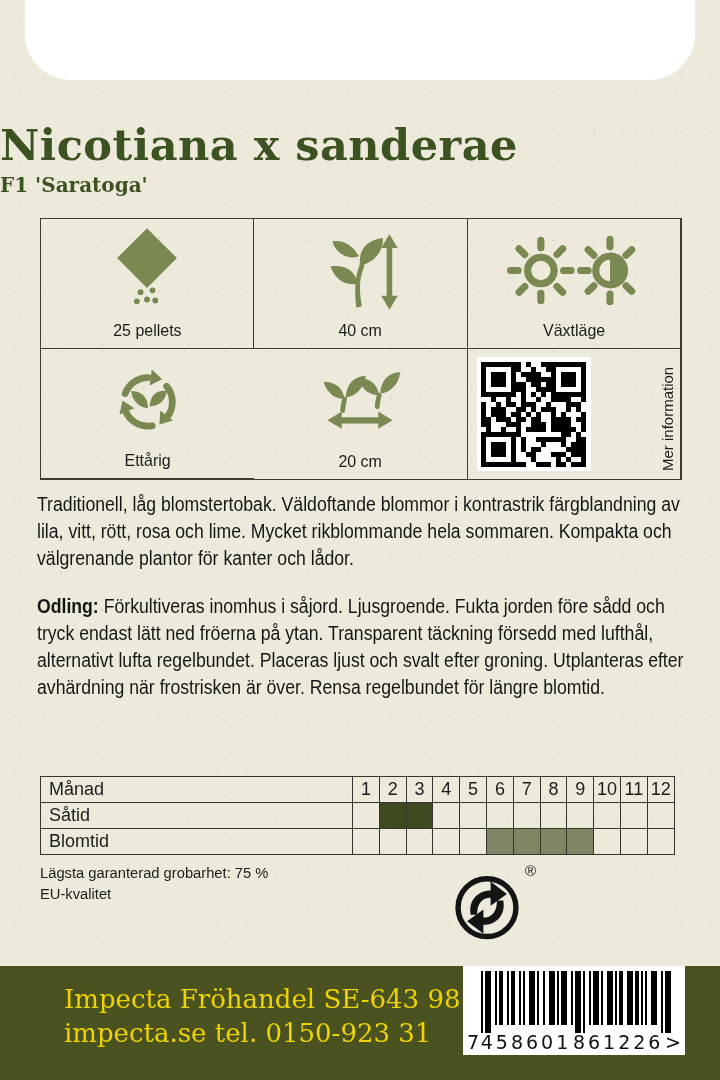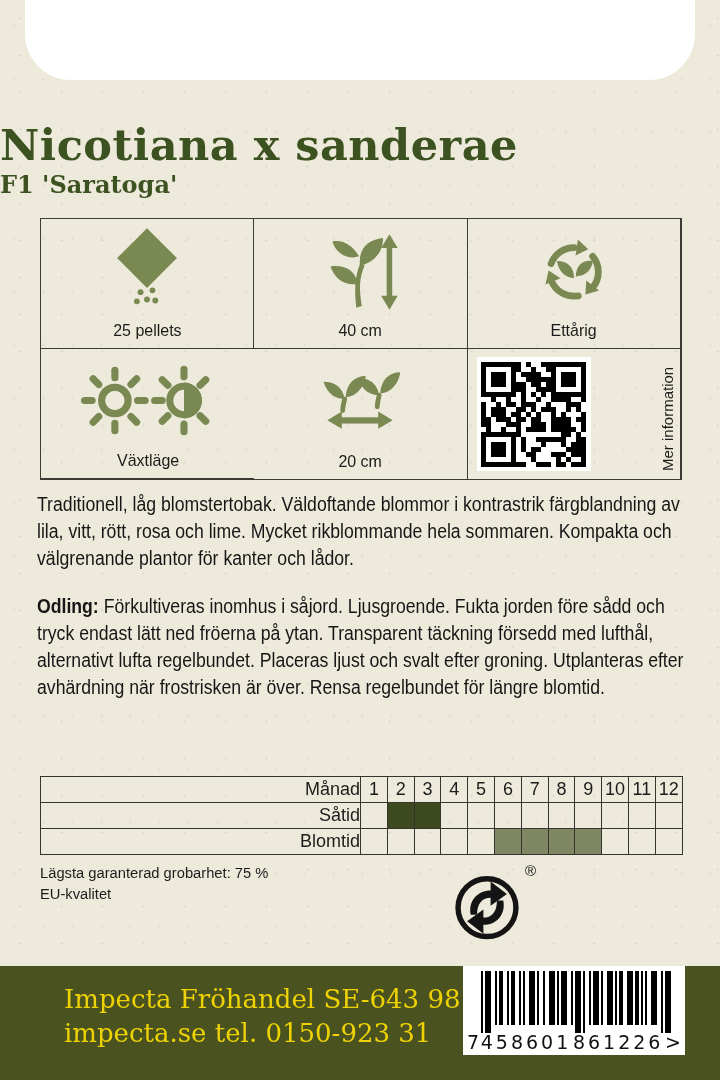--- a/index.html
+++ b/index.html
@@ -8,21 +8,21 @@
     background-color:#edeadb;
     background-image:
       radial-gradient(rgba(110,115,100,.13) 1px, transparent 1.3px),
       radial-gradient(rgba(140,140,125,.09) 1px, transparent 1.3px);
     background-size:41px 37px, 29px 53px;
     font-family:"Liberation Sans",sans-serif;color:#1c1c1c;
   }
   .hang-hole{position:absolute;left:25px;top:-54px;width:670px;height:134px;background:#ffffff;border-radius:46px}
   .title-block{position:absolute;left:0;top:122px;width:720px;text-align:left;color:#3d5221}
   .title{font-family:"DejaVu Serif","Liberation Serif",serif;font-weight:bold;font-size:43px;line-height:46px;letter-spacing:.5px}
-  .subtitle{font-family:"DejaVu Serif","Liberation Serif",serif;font-weight:bold;font-size:24px;line-height:30px;margin-top:2px}
+  .subtitle{font-family:"DejaVu Serif","Liberation Serif",serif;font-weight:bold;font-size:20px;line-height:30px;margin-top:2px}
 
   .icon-grid{position:absolute;left:40px;top:218px;width:640px;height:260px;
     display:grid;grid-template-columns:repeat(3,1fr);grid-template-rows:repeat(2,1fr);
     border:1.6px solid #3c3c34}
   .cell{border-right:1.6px solid #3c3c34;border-bottom:1.6px solid #3c3c34;
     display:flex;flex-direction:column;align-items:center;justify-content:flex-end;position:relative}
   .cell:nth-child(4n){border-right:none}
   .cell:nth-child(n+5){border-bottom:none}
   .cell .art{flex:1;display:flex;align-items:center;justify-content:center;width:100%}
   .cell .cap{font-size:17px;line-height:17px;margin-bottom:9px;transform:scaleX(.94)}
@@ -31,21 +31,21 @@
     writing-mode:vertical-rl;transform:rotate(180deg);font-size:15px;white-space:nowrap}
 
   .para{position:absolute;left:37px;width:716px;font-size:19.5px;line-height:27px;
     transform:scaleX(.905);transform-origin:0 0;color:#161616}
   .para b{font-weight:bold}
   .p-desc{top:491px}
   .p-odling{top:593px}
 
   table.cal{position:absolute;left:40px;top:776px;border-collapse:collapse;table-layout:fixed}
   table.cal th,table.cal td{border:1.6px solid #35352d;height:25px;padding:0;font-weight:normal;font-size:18px}
-  table.cal .lbl{width:303px;text-align:right;padding-left:16px}
+  table.cal .lbl{width:303px;text-align:left;padding-left:8px}
   table.cal .m{width:25.8px;text-align:center}
 
   .footnotes{position:absolute;left:40px;top:862px;font-size:15.5px;line-height:21px;transform:scaleX(.95);transform-origin:0 0}
   .greendot{position:absolute;left:452px;top:866px;width:84px;height:76px}
   .greendot .reg{position:absolute;right:0;top:-4px;font-size:15px;color:#111}
 
   .footer{position:absolute;left:0;top:966px;width:720px;height:114px;background:#4a531f}
   .footer .addr{position:absolute;left:64px;top:16px;color:#eed203;
     font-family:"DejaVu Serif","Liberation Serif",serif;font-size:26px;line-height:34px}
   .barcode-box{position:absolute;left:463px;top:0;width:222px;height:89px;background:#ffffff}
@@ -94,40 +94,20 @@
             <path d="M50 44 C48 26 58 16 75 14 C75 32 62 42 50 44 Z"></path>
             <path d="M49 34 C40 20 30 16 20 18 C24 32 38 38 49 34 Z"></path>
             <path d="M47 64 C33 66 22 58 18 45 C35 43 46 51 47 64 Z"></path>
             <rect x="79" y="20" width="6" height="62"></rect>
             <polygon points="82,10 73,25 91,25"></polygon>
             <polygon points="82,92 73,77 91,77"></polygon>
           </g>
         </svg>
       </div>
       <div class="cap">40 cm</div>
-    </div>
-
-    <div class="cell">
-      <div class="art">
-        <svg class="icon-svg" width="90" height="90" viewBox="0 0 100 100">
-          <g stroke="#7a8851" stroke-width="7.5" fill="none" stroke-linecap="round">
-            <path d="M24.6 41.8 A27 27 0 0 1 50 24"></path>
-            <path d="M70.7 33.6 A27 27 0 0 1 70.7 68.4"></path>
-            <path d="M54.7 77.6 A27 27 0 0 1 24.6 60.2"></path>
-          </g>
-          <g fill="#7a8851">
-            <polygon points="0,-9 13,0 0,9" transform="translate(53 24) rotate(8)"></polygon>
-            <polygon points="0,-9 13,0 0,9" transform="translate(70.7 66) rotate(128)"></polygon>
-            <polygon points="0,-9 13,0 0,9" transform="translate(26.6 61.5) rotate(-112)"></polygon>
-            <path d="M50 58 C50 45 42 39 31 39 C33 52 42 58 50 58 Z"></path>
-            <path d="M52 56 C52 43 61 37 71 39 C69 52 60 56 52 56 Z"></path>
-          </g>
-        </svg>
-      </div>
-      <div class="cap">Ettårig</div>
     </div>
 
     <div class="cell">
       <div class="art">
         <svg class="icon-svg" width="142" height="95" viewBox="0 0 150 100">
           <g stroke="#7a8851" stroke-width="7.5" stroke-linecap="round">
             <circle cx="40" cy="50" r="14" fill="none"></circle>
             <line x1="40" y1="18" x2="40" y2="26"></line>
               <line x1="40" y1="74" x2="40" y2="82"></line>
             <line x1="8" y1="50" x2="16" y2="50"></line>
@@ -142,20 +122,40 @@
             <line x1="82" y1="50" x2="90" y2="50"></line>
             <line x1="90" y1="28" x2="96" y2="34"></line>
               <line x1="130" y1="66" x2="136" y2="72"></line>
             <line x1="90" y1="72" x2="96" y2="66"></line>
               <line x1="130" y1="34" x2="136" y2="28"></line>
           </g>
           <path d="M113 31 A19 19 0 0 1 113 69 Z" fill="#7a8851"></path>
         </svg>
       </div>
       <div class="cap">Växtläge</div>
+    </div>
+
+    <div class="cell">
+      <div class="art">
+        <svg class="icon-svg" width="90" height="90" viewBox="0 0 100 100">
+          <g stroke="#7a8851" stroke-width="7.5" fill="none" stroke-linecap="round">
+            <path d="M24.6 41.8 A27 27 0 0 1 50 24"></path>
+            <path d="M70.7 33.6 A27 27 0 0 1 70.7 68.4"></path>
+            <path d="M54.7 77.6 A27 27 0 0 1 24.6 60.2"></path>
+          </g>
+          <g fill="#7a8851">
+            <polygon points="0,-9 13,0 0,9" transform="translate(53 24) rotate(8)"></polygon>
+            <polygon points="0,-9 13,0 0,9" transform="translate(70.7 66) rotate(128)"></polygon>
+            <polygon points="0,-9 13,0 0,9" transform="translate(26.6 61.5) rotate(-112)"></polygon>
+            <path d="M50 58 C50 45 42 39 31 39 C33 52 42 58 50 58 Z"></path>
+            <path d="M52 56 C52 43 61 37 71 39 C69 52 60 56 52 56 Z"></path>
+          </g>
+        </svg>
+      </div>
+      <div class="cap">Ettårig</div>
     </div>
 
 
     <div class="cell">
       <div class="art">
         <svg class="icon-svg" width="96" height="96" viewBox="0 0 100 100">
           <g fill="#7a8851">
             <path d="M34 48 C32 36 24 30 12 30 C16 44 26 48 34 48 Z"></path>
             <path d="M35 46 C36 32 44 24 56 24 C54 38 44 46 35 46 Z"></path>
             <path d="M70 44 C68 32 60 26 48 26 C52 40 62 44 70 44 Z"></path>

